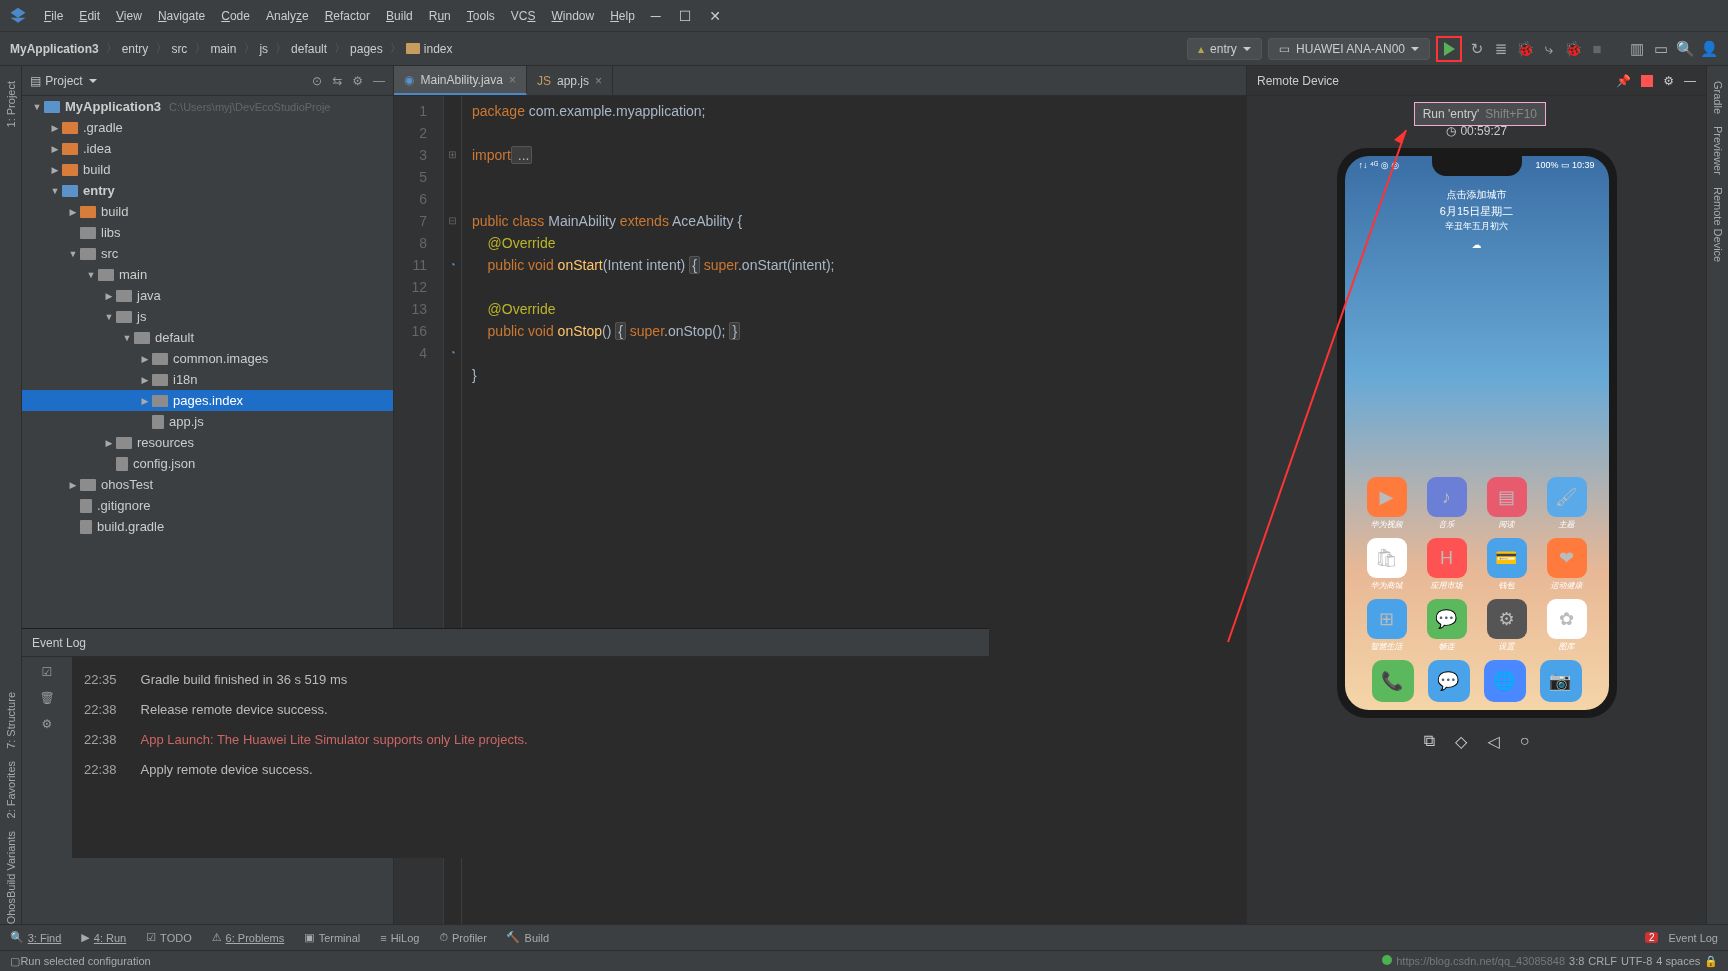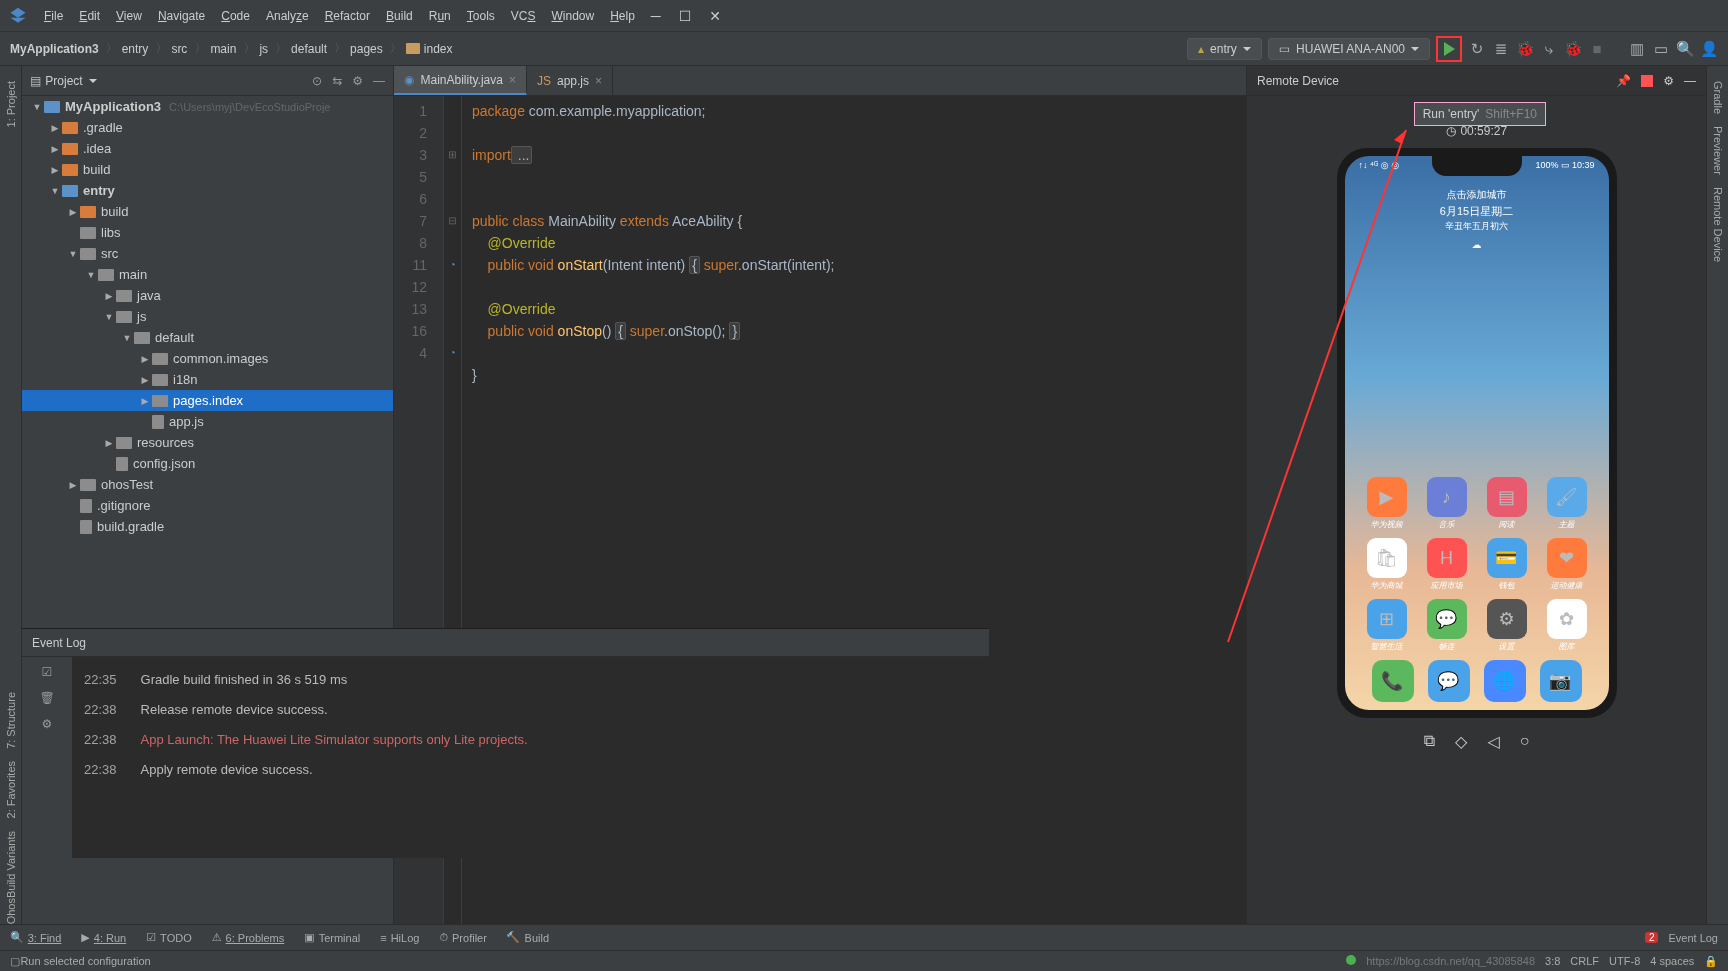--- a/index.html
+++ b/index.html
@@ -85,21 +85,21 @@
 .event-log .el-body { flex:1; display:flex; flex-direction:column; }
 .el-head { height:28px; background:#3c3f41; display:flex; align-items:center; padding:0 10px; color:#ccc; border-bottom:1px solid #2d2d2d; }
 .el-lines { padding:8px 12px; font-size:13px; line-height:30px; color:#bbb; overflow:auto; flex:1; }
 .el-lines .ts { color:#a3a3a3; margin-right:24px; }
 .el-lines .err { color:#cc6666; }
 .bottom-bar { height:26px; background:#3c3f41; border-top:1px solid #2d2d2d; display:flex; align-items:center; padding:0 10px; gap:20px; color:#aaa; font-size:11px; }
 .bottom-bar .bb-item { display:flex; align-items:center; gap:4px; cursor:pointer; }
 .bottom-bar .right { margin-left:auto; display:flex; gap:10px; align-items:center; }
 .badge { background:#cc3333; color:#fff; border-radius:3px; padding:0 4px; font-size:10px; }
 .status-bar { height:21px; background:#3c3f41; border-top:1px solid #2d2d2d; display:flex; align-items:center; padding:0 10px; color:#aaa; font-size:11px; }
-.status-bar .right { margin-left:auto; display:flex; gap:10px; align-items:flex-start; }
+.status-bar .right { margin-left:auto; display:flex; gap:4px; align-items:flex-start; }
 .green-dot { width:10px; height:10px; border-radius:50%; background:#4caf50; }
 .red-arrow { position:absolute; top:56px; right:310px; width:200px; height:530px; z-index:15; pointer-events:none; }
 .bottom-split { display:flex; }
 </style>
 </head>
 <body>
 
 <div class="top-menu">
   <svg class="logo" viewBox="0 0 24 24">
       <path fill="#4a88c7" d="M12 2L3 8l9 6 9-6-9-6zM3 14l9 6 9-6"></path>

